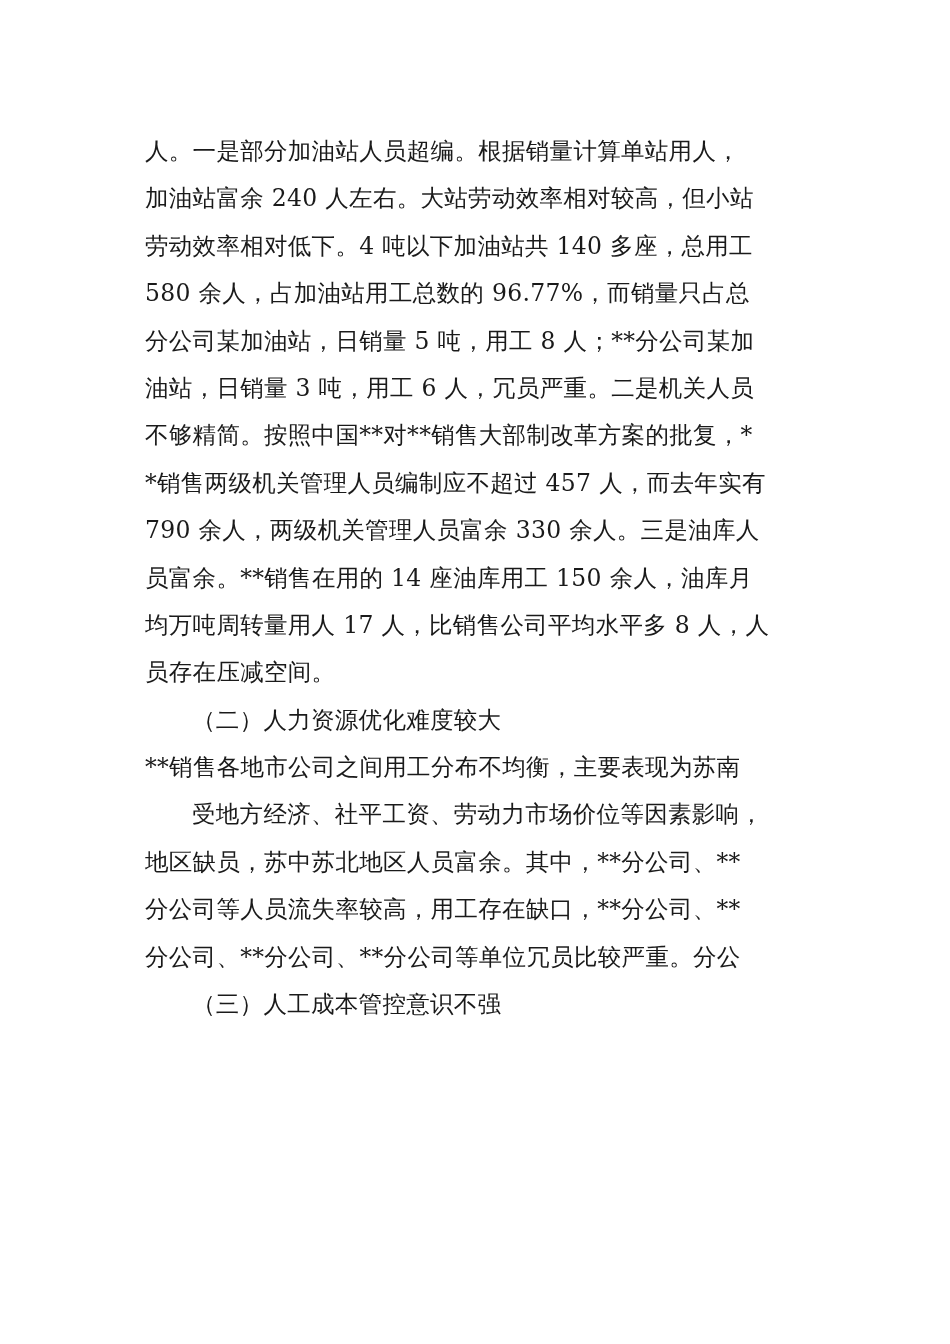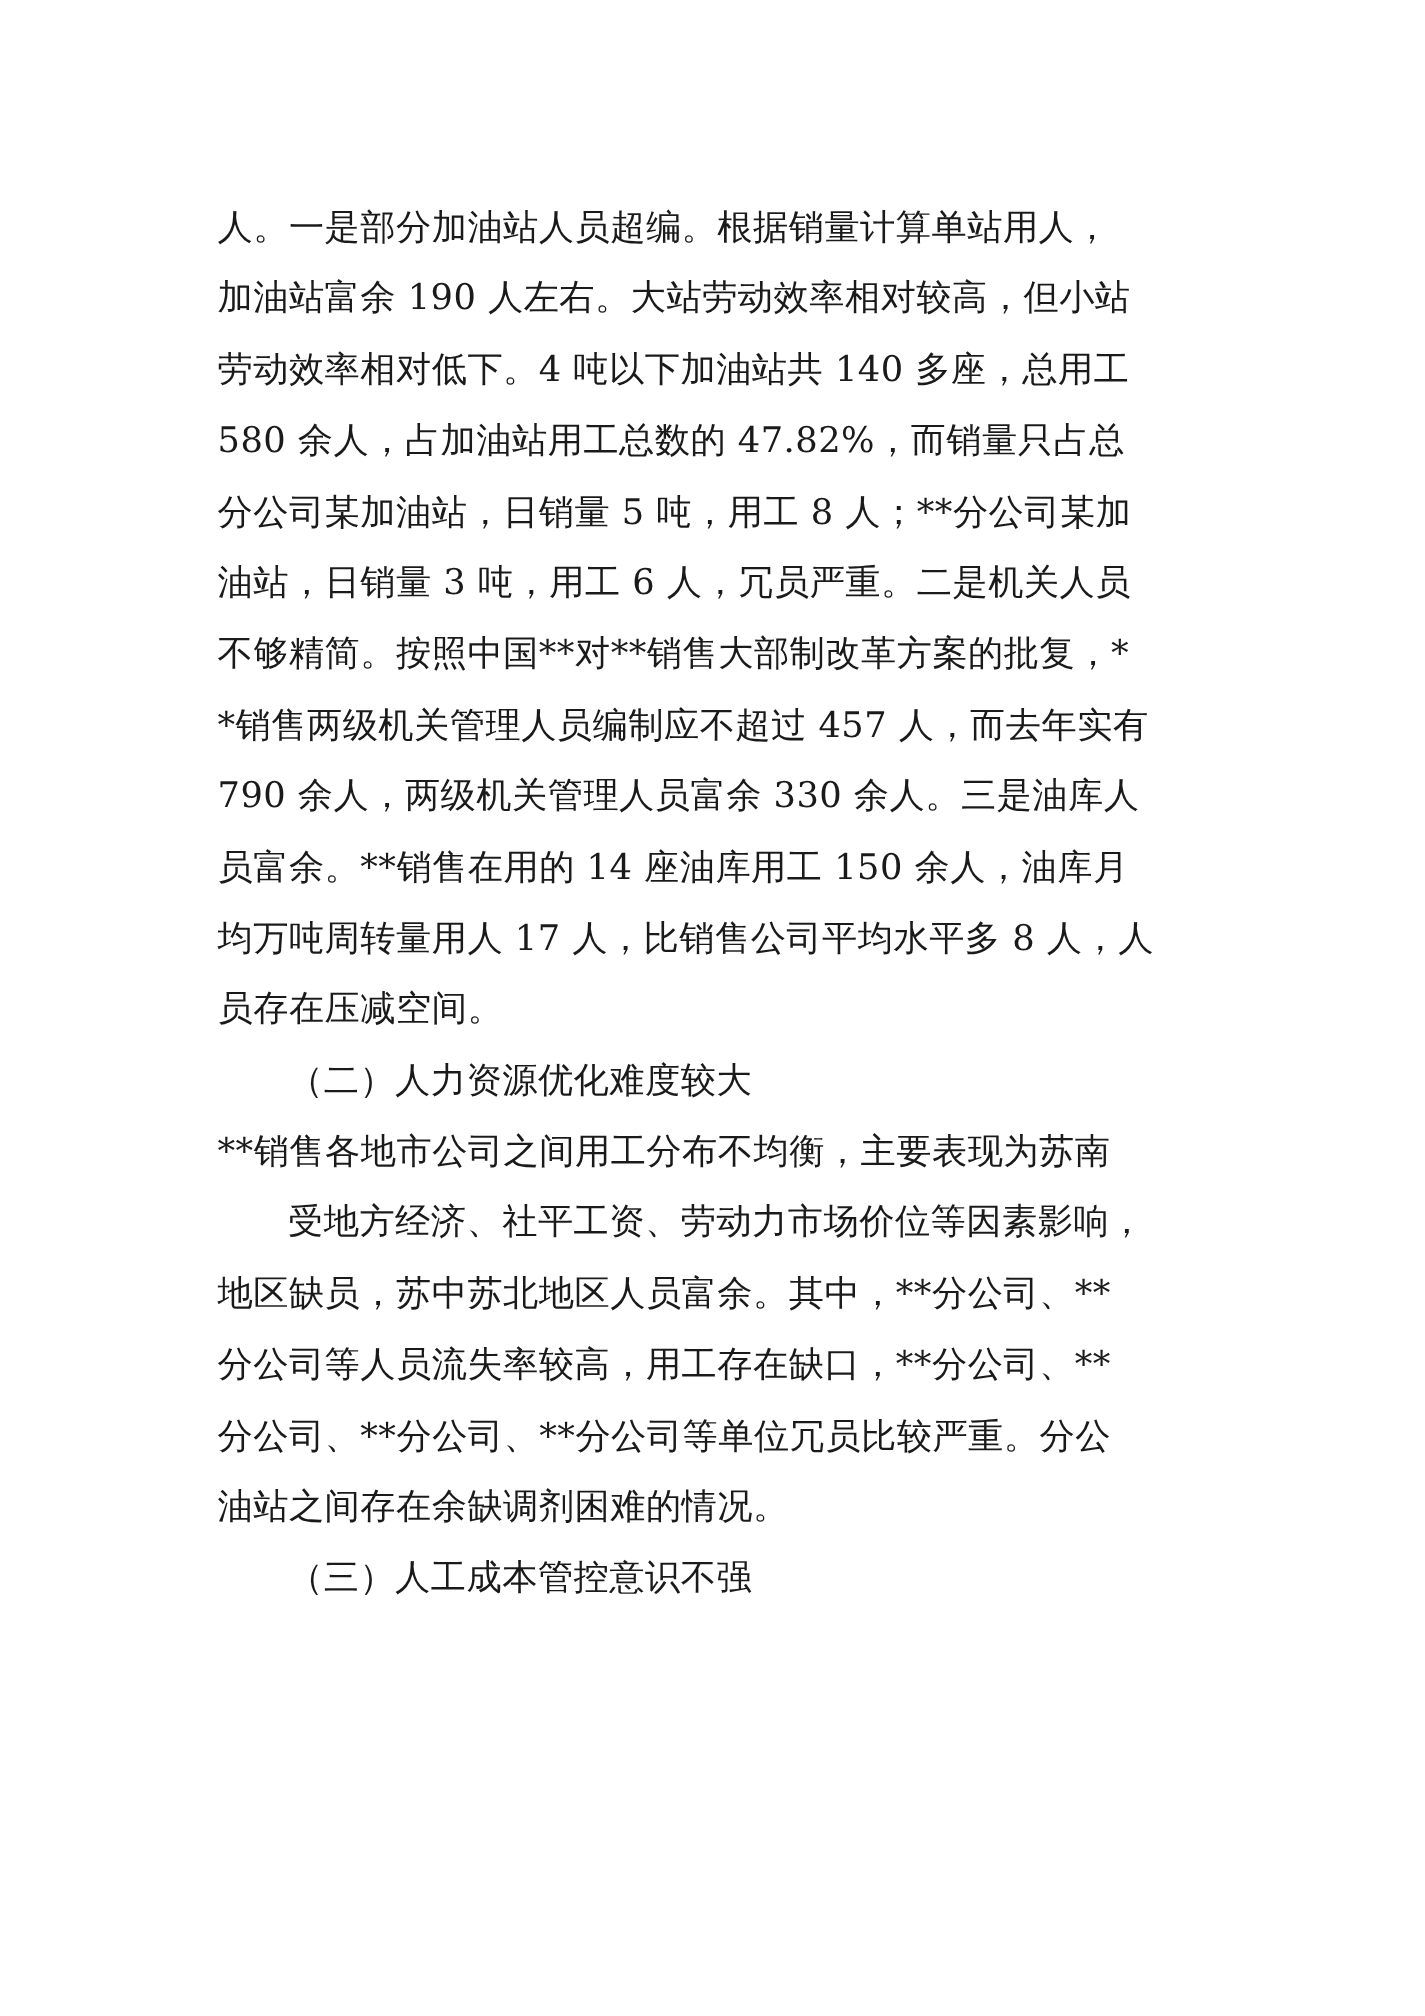--- a/index.html
+++ b/index.html
@@ -38,33 +38,32 @@
     .line.indent {
       padding-left: 47px;
     }
   </style>
 </head>
 <body>
 
 <div class="page">
   <div class="text-block">
     <div class="line">人。一是部分加油站人员超编。根据销量计算单站用人，</div>
-    <div class="line">加油站富余 190 人左右。大站劳动效率相对较高，但小站</div>
+    <div class="line">加油站富余 240 人左右。大站劳动效率相对较高，但小站</div>
     <div class="line">劳动效率相对低下。4 吨以下加油站共 140 多座，总用工</div>
-    <div class="line">580 余人，占加油站用工总数的 47.82%，而销量只占总</div>
+    <div class="line">580 余人，占加油站用工总数的 96.77%，而销量只占总</div>
     <div class="line">分公司某加油站，日销量 5 吨，用工 8 人；**分公司某加</div>
     <div class="line">油站，日销量 3 吨，用工 6 人，冗员严重。二是机关人员</div>
     <div class="line">不够精简。按照中国**对**销售大部制改革方案的批复，*</div>
     <div class="line">*销售两级机关管理人员编制应不超过 457 人，而去年实有</div>
     <div class="line">790 余人，两级机关管理人员富余 330 余人。三是油库人</div>
     <div class="line">员富余。**销售在用的 14 座油库用工 150 余人，油库月</div>
     <div class="line">均万吨周转量用人 17 人，比销售公司平均水平多 8 人，人</div>
     <div class="line">员存在压减空间。</div>
     <div class="line indent">（二）人力资源优化难度较大</div>
     <div class="line">**销售各地市公司之间用工分布不均衡，主要表现为苏南</div>
     <div class="line indent">受地方经济、社平工资、劳动力市场价位等因素影响，</div>
     <div class="line">地区缺员，苏中苏北地区人员富余。其中，**分公司、**</div>
     <div class="line">分公司等人员流失率较高，用工存在缺口，**分公司、**</div>
     <div class="line">分公司、**分公司、**分公司等单位冗员比较严重。分公</div>
-    <div class="line">油站之间存在余缺调剂困难的情况。</div>
     <div class="line indent">（三）人工成本管控意识不强</div>
   </div>
 </div>
 
 </body></html>

